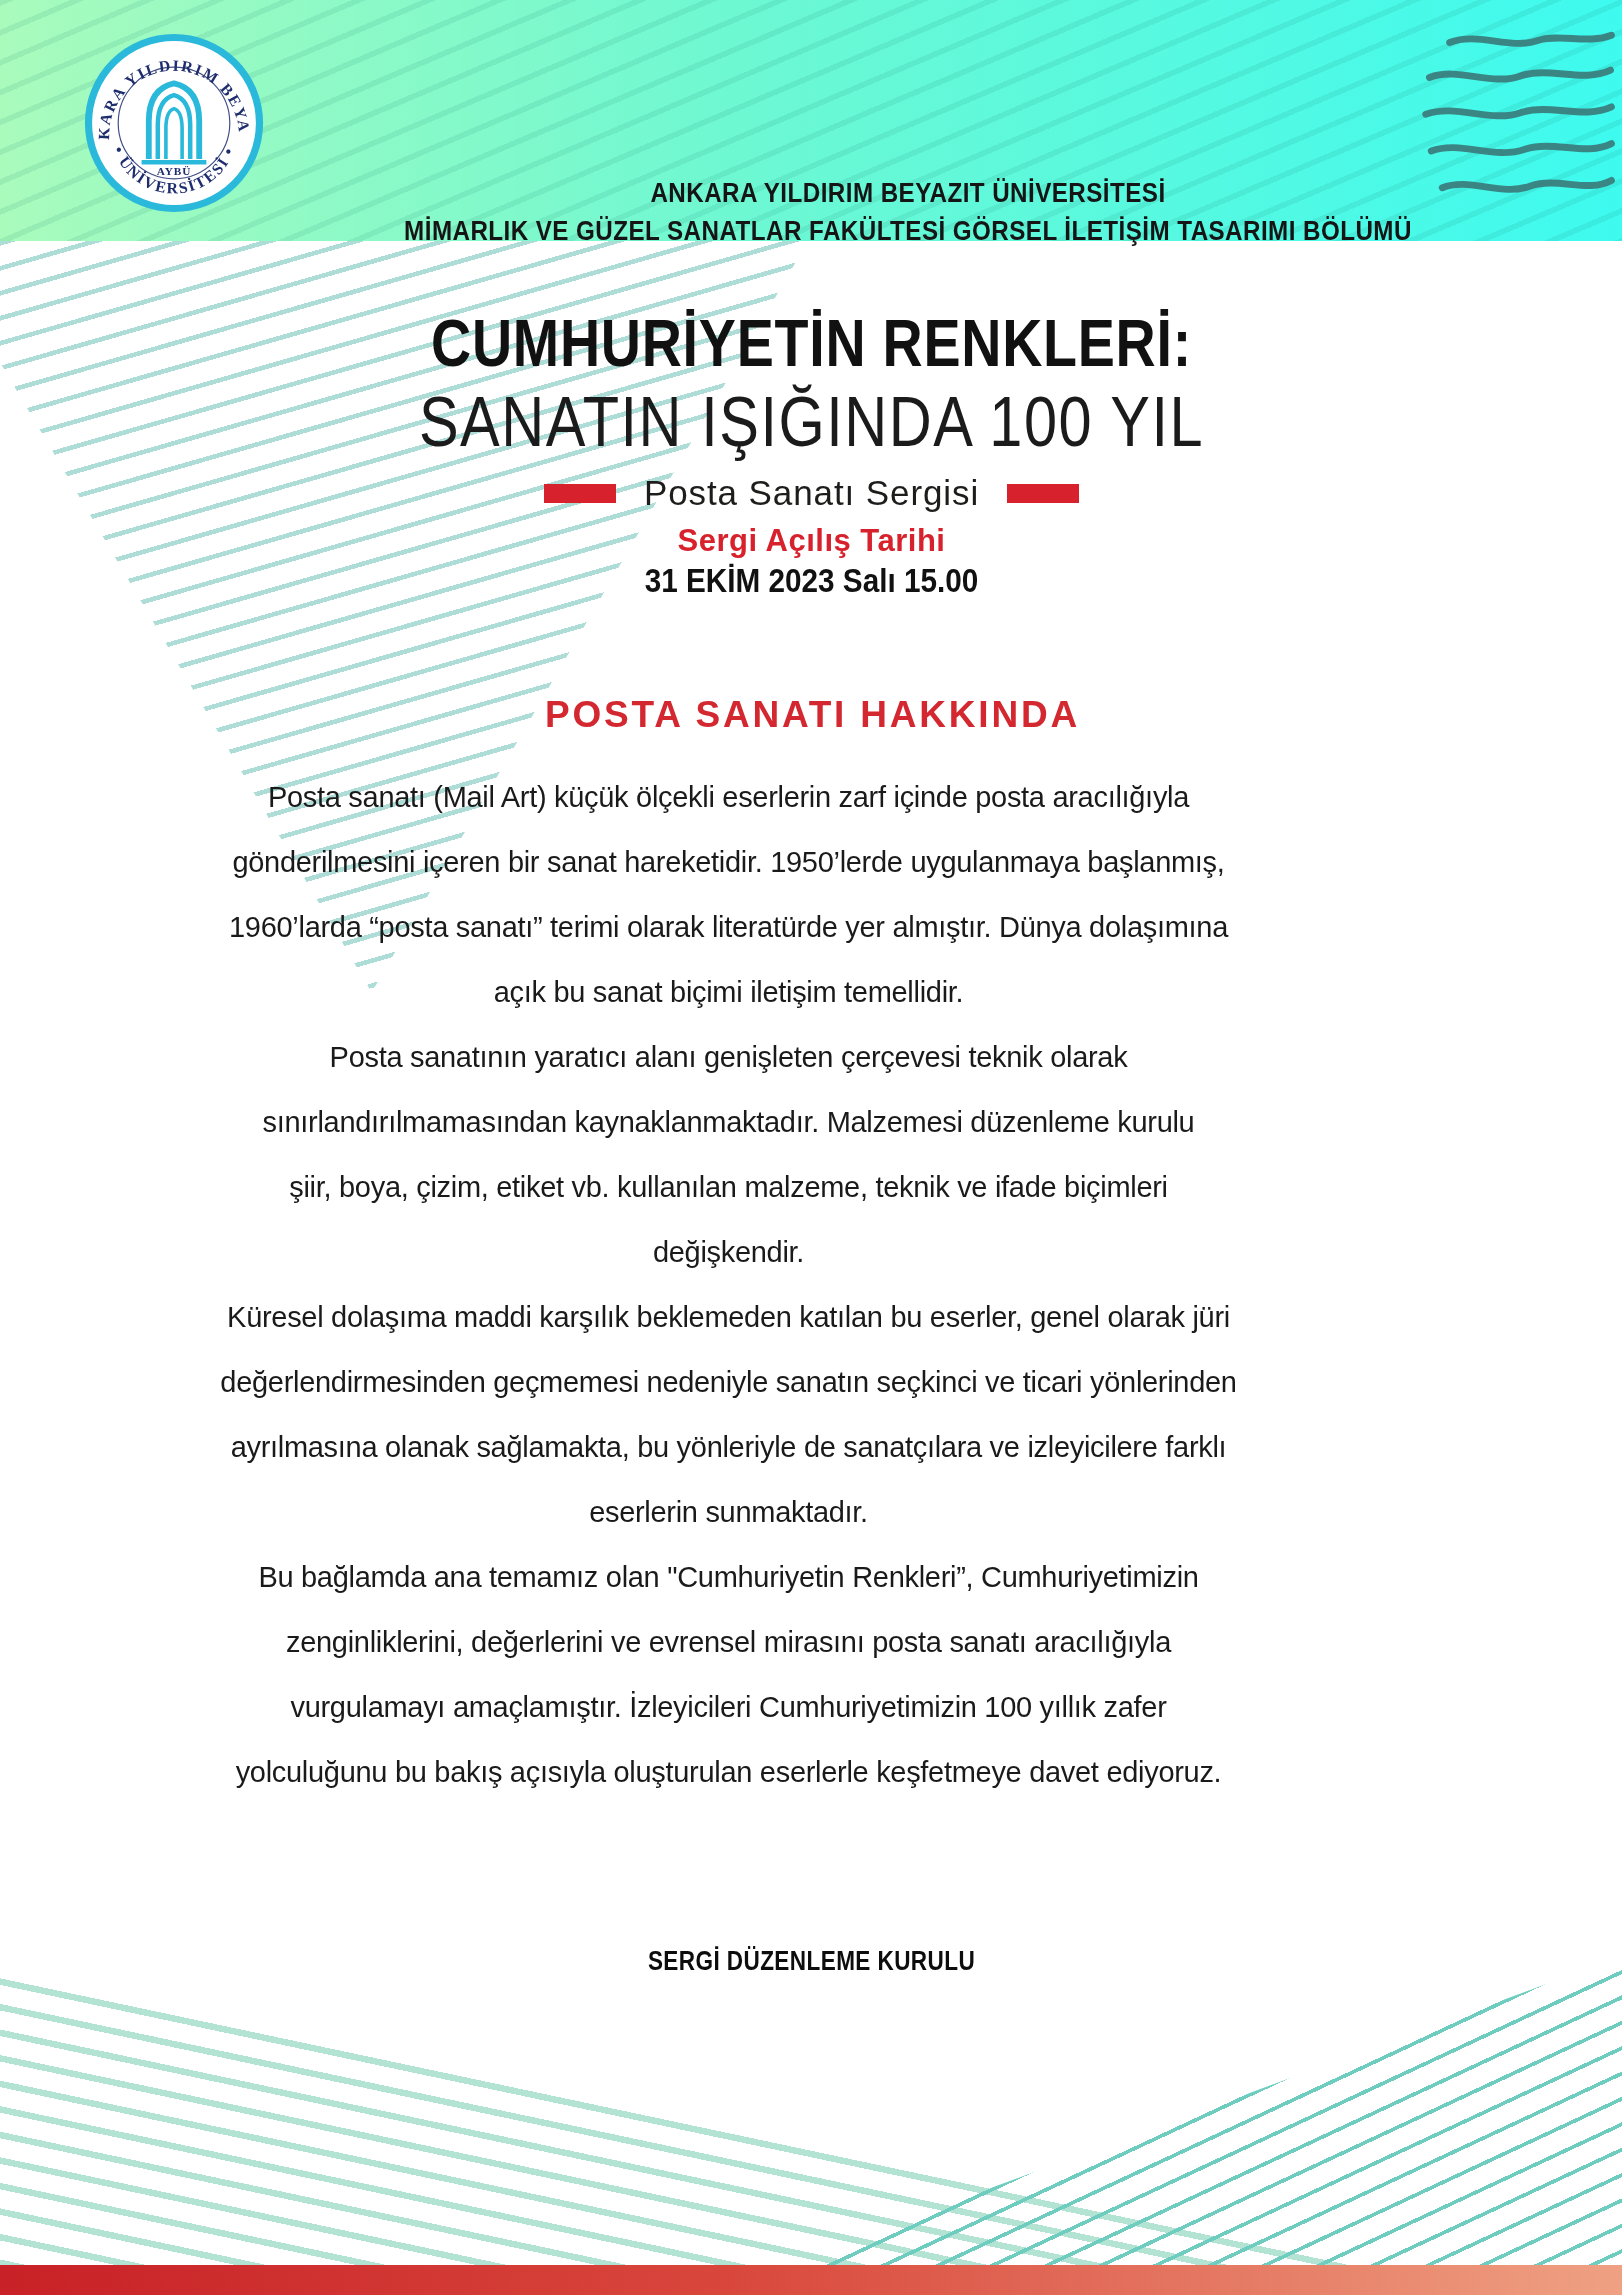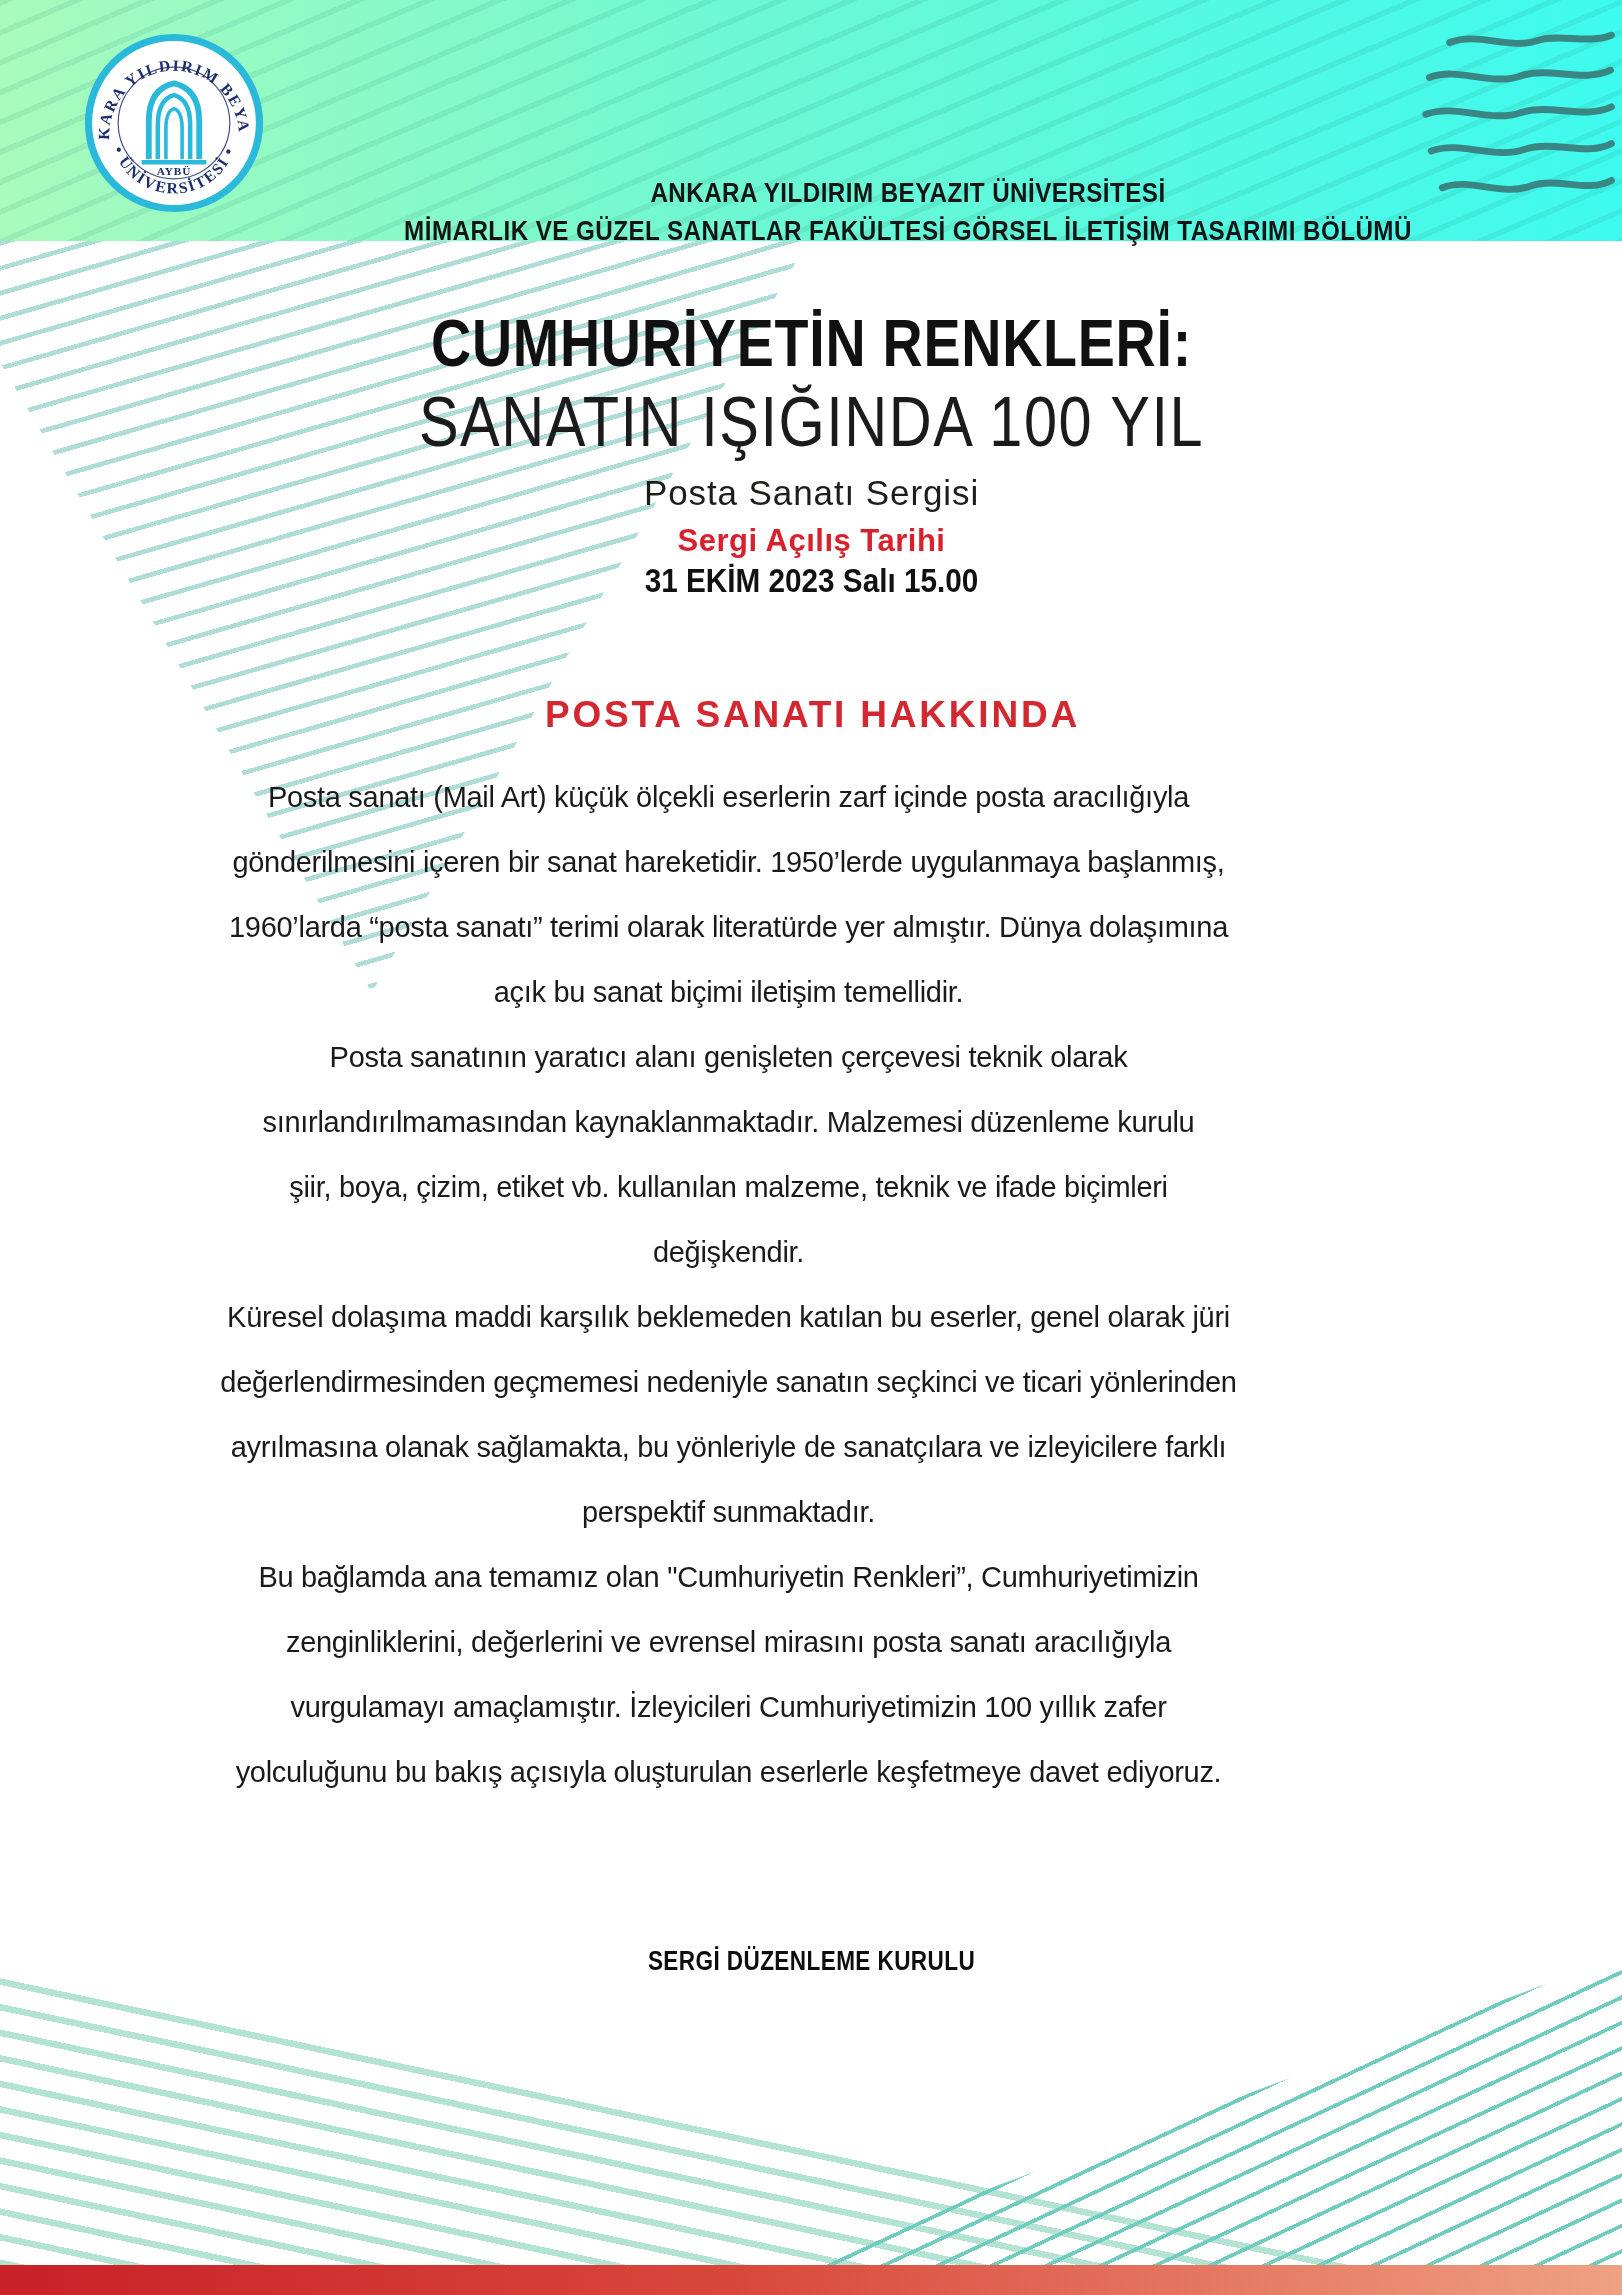--- a/index.html
+++ b/index.html
@@ -54,21 +54,21 @@
     background:linear-gradient(90deg,#c82127 0%,#d9473c 45%,#efa183 100%);
   }
   
   .center-line{position:absolute;left:0;width:1623px;text-align:center;white-space:nowrap;z-index:2;color:#111;}
   .title1{top:304px;font-size:67px;font-weight:800;letter-spacing:0.9px;
     transform:scaleX(0.83);transform-origin:50% 50%;}
   .title2{top:382px;font-size:70px;font-weight:400;letter-spacing:1.8px;
     transform:scaleX(0.85);transform-origin:50% 50%;color:#1b1b1b;}
   .subtitle-row{
     position:absolute;left:0;top:472px;width:1623px;height:42px;z-index:2;
-    display:flex;justify-content:center;align-items:center;gap:27.5px;flex-direction:column;
+    display:flex;justify-content:center;align-items:center;gap:27.5px;
   }
   .red-dash{width:72px;height:19px;background:#d7222d;}
   .subtitle-text{font-size:35px;font-weight:400;color:#1d1d1b;letter-spacing:0.9px;white-space:nowrap;}
   .date-label{top:523px;font-size:31px;font-weight:700;color:#d7222d;letter-spacing:0.5px;text-align:center;}
   .date-value{top:562px;font-size:33px;font-weight:700;color:#111;
     transform:scaleX(0.9);transform-origin:50% 50%;}
   .about-heading{top:693px;font-size:37px;font-weight:700;color:#d32830;letter-spacing:2.8px;}
   .body-lines{position:absolute;left:0;top:765px;width:1457px;z-index:2;}
   .body-line{
     height:65px;line-height:65px;text-align:center;white-space:nowrap;
@@ -143,21 +143,21 @@
       <div class="body-line">gönderilmesini içeren bir sanat hareketidir. 1950’lerde uygulanmaya başlanmış,</div>
       <div class="body-line">1960’larda “posta sanatı” terimi olarak literatürde yer almıştır. Dünya dolaşımına</div>
       <div class="body-line">açık bu sanat biçimi iletişim temellidir.</div>
       <div class="body-line">Posta sanatının yaratıcı alanı genişleten çerçevesi teknik olarak</div>
       <div class="body-line">sınırlandırılmamasından kaynaklanmaktadır. Malzemesi düzenleme kurulu</div>
       <div class="body-line">şiir, boya, çizim, etiket vb. kullanılan malzeme, teknik ve ifade biçimleri</div>
       <div class="body-line">değişkendir.</div>
       <div class="body-line">Küresel dolaşıma maddi karşılık beklemeden katılan bu eserler, genel olarak jüri</div>
       <div class="body-line">değerlendirmesinden geçmemesi nedeniyle sanatın seçkinci ve ticari yönlerinden</div>
       <div class="body-line">ayrılmasına olanak sağlamakta, bu yönleriyle de sanatçılara ve izleyicilere farklı</div>
-      <div class="body-line">perspektif sunmaktadır.</div>
+      <div class="body-line">eserlerin sunmaktadır.</div>
       <div class="body-line">Bu bağlamda ana temamız olan "Cumhuriyetin Renkleri”, Cumhuriyetimizin</div>
       <div class="body-line">zenginliklerini, değerlerini ve evrensel mirasını posta sanatı aracılığıyla</div>
       <div class="body-line">vurgulamayı amaçlamıştır. İzleyicileri Cumhuriyetimizin 100 yıllık zafer</div>
       <div class="body-line">yolculuğunu bu bakış açısıyla oluşturulan eserlerle keşfetmeye davet ediyoruz.</div>
     </div>
 
   <div class="center-line committee">SERGİ DÜZENLEME KURULU</div>
 
   <div class="bottom-bar"></div>
 </div>

